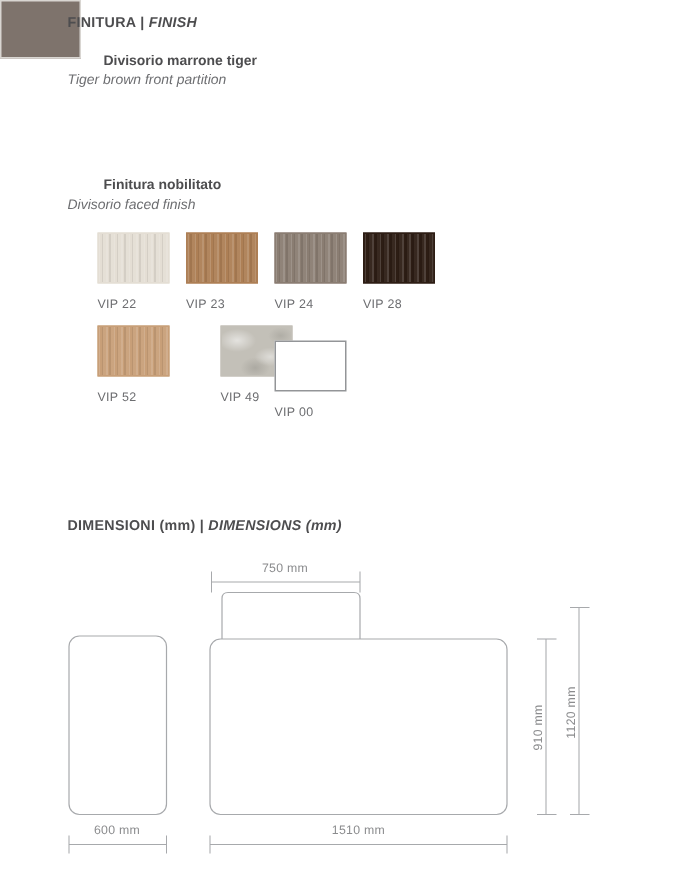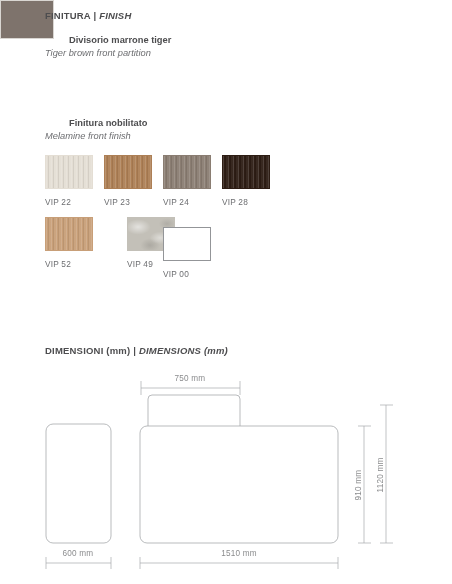--- a/index.html
+++ b/index.html
@@ -70,20 +70,21 @@
     left: 45px;
     top: 70px;
     width: 52px;
     height: 37px;
     background: #7e736c;
     border: 1px solid #d9d6d2;
   }
 
   .swatch-cell {
     position: absolute;
+    margin-left: 20px;
   }
   .swatch-cell .chip {
     width: 48px;
     height: 34px;
     box-sizing: border-box;
     position: relative;
     overflow: hidden;
   }
   .swatch-cell .label {
     margin-top: 8px;
@@ -147,21 +148,21 @@
   <div class="section-title" id="finish-heading">
     <span>FINITURA</span><span class="sep"> | </span><span class="it">FINISH</span>
   </div>
 
   <div class="group-title" id="partition-title">Divisorio marrone tiger</div>
   <div class="group-sub" id="partition-sub">Tiger brown front partition</div>
 
   <div id="partition-swatch" style="background: rgb(126, 115, 108);"></div>
 
   <div class="group-title" id="melamine-title">Finitura nobilitato</div>
-  <div class="group-sub" id="melamine-sub">Melamine front finish</div>
+  <div class="group-sub" id="melamine-sub">Divisorio faced finish</div>
 
   <div id="swatch-grid">
       <div class="swatch-cell" style="left: 45px; top: 155px;">
         <div class="chip grain" style="background: rgb(228, 222, 212); border: 1px solid rgb(228, 222, 212);"></div>
         <div class="label">VIP 22</div>
       </div>
       <div class="swatch-cell" style="left: 104px; top: 155px;">
         <div class="chip grain" style="background: rgb(173, 127, 85); border: 1px solid rgb(173, 127, 85);"></div>
         <div class="label">VIP 23</div>
       </div>

